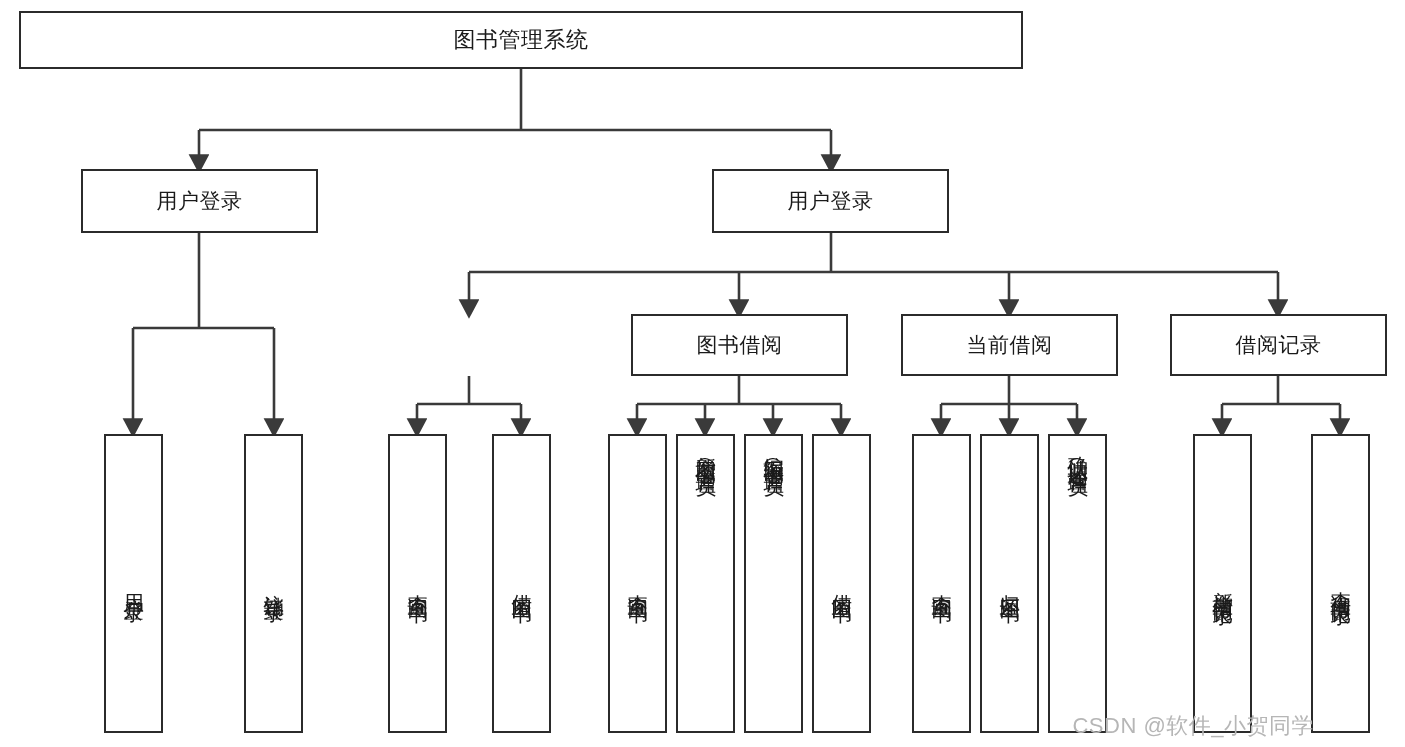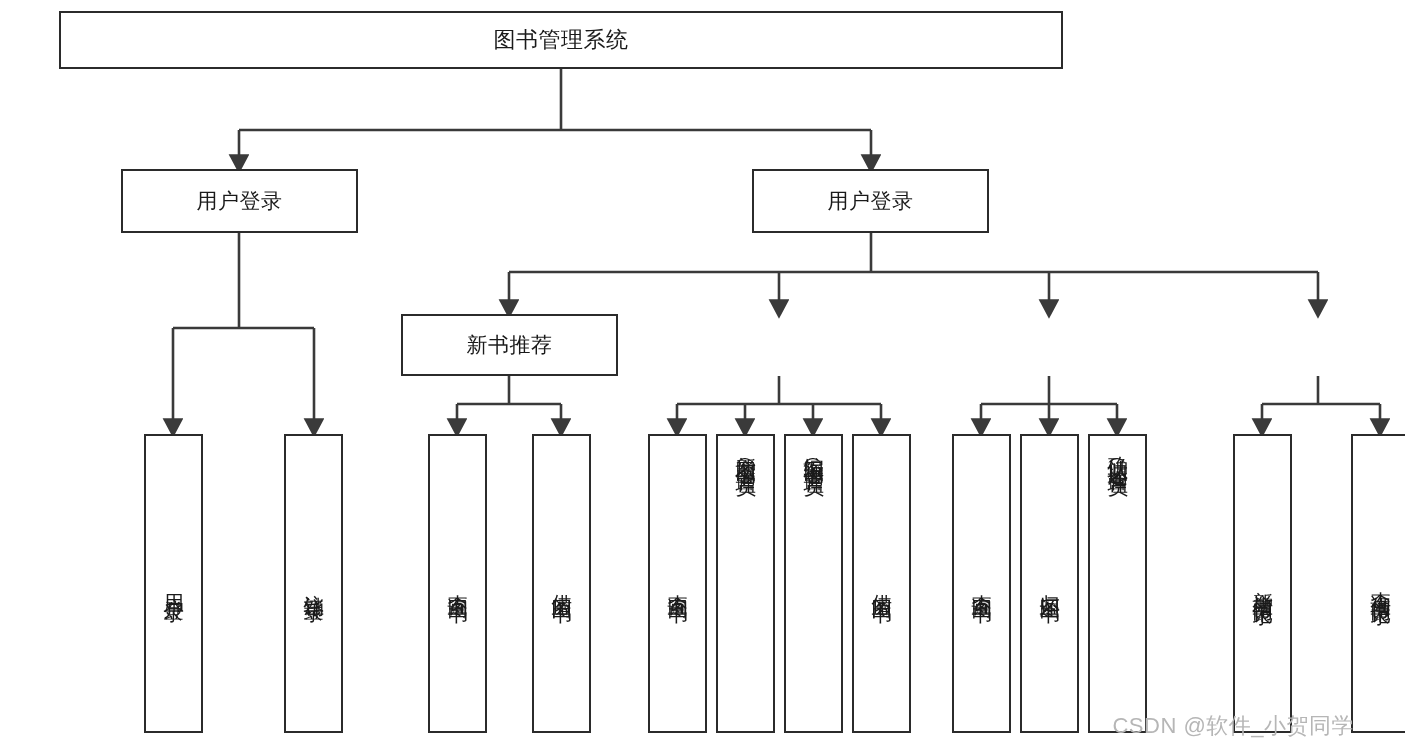--- a/index.html
+++ b/index.html
@@ -11,21 +11,20 @@
     width: 1405px;
     height: 747px;
     font-family: "Liberation Sans", "DejaVu Sans", sans-serif;
     overflow: hidden;
     position: relative;
   }
   #diagram-root {
     position: relative;
     width: 1324px;
     height: 747px;
-    margin-left: 40px;
   }
   svg#edges {
     position: absolute;
     left: 0;
     top: 0;
     width: 1405px;
     height: 747px;
   }
   .node {
     position: absolute;
@@ -137,22 +136,28 @@
     <span class="node-label">图书管理系统</span>
   </div>
 
   <div class="node horizontal" style="left:81px; top:169px; width:237px; height:64px;">
     <span class="node-label">用户登录</span>
   </div>
   <div class="node horizontal" style="left:712px; top:169px; width:237px; height:64px;">
     <span class="node-label">用户登录</span>
   </div>
 
-  <div class="node horizontal" style="left:361px; top:314px; width:217px; height:62px;">
-    <span class="node-label">新书推荐</span>
+  <div class="node horizontal" style="left:631px; top:314px; width:217px; height:62px;">
+    <span class="node-label">图书借阅</span>
+  </div>
+  <div class="node horizontal" style="left:901px; top:314px; width:217px; height:62px;">
+    <span class="node-label">当前借阅</span>
+  </div>
+  <div class="node horizontal" style="left:1170px; top:314px; width:217px; height:62px;">
+    <span class="node-label">借阅记录</span>
   </div>
 
   <div class="node vertical centered" style="left:104px; top:434px; width:59px; height:299px;">
     <span class="node-label">用户登录</span>
   </div>
   <div class="node vertical centered" style="left:244px; top:434px; width:59px; height:299px;">
     <span class="node-label">注销登录</span>
   </div>
 
   <div class="node vertical centered" style="left:388px; top:434px; width:59px; height:299px;">

